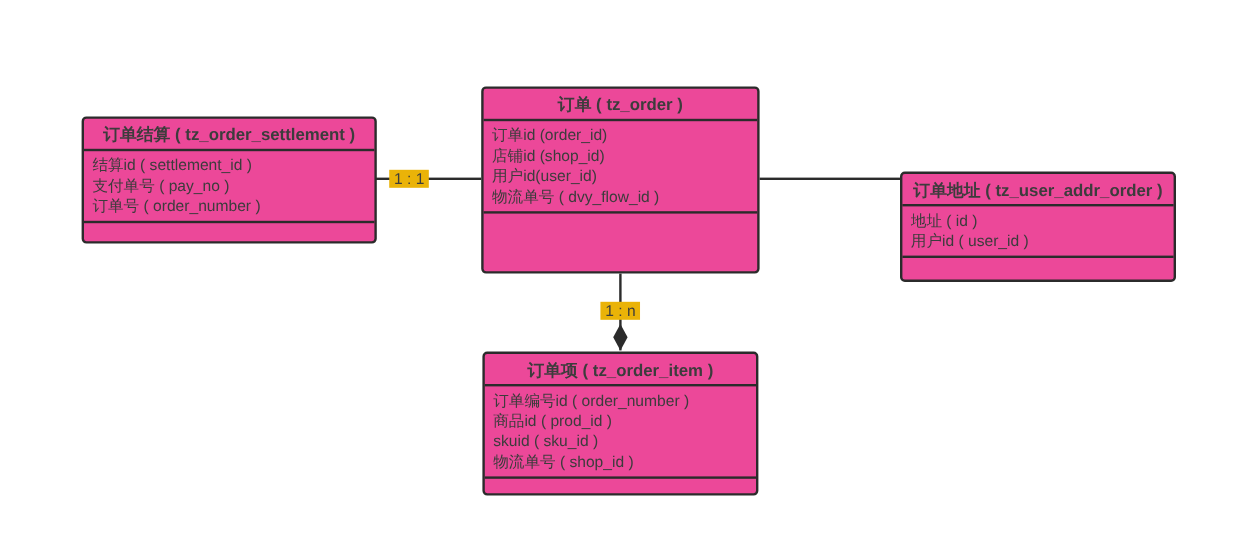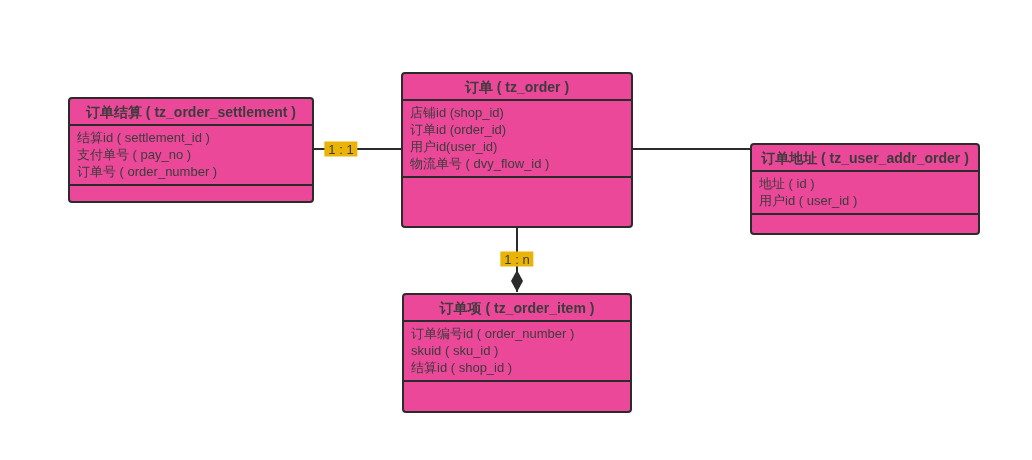--- a/index.html
+++ b/index.html
@@ -97,40 +97,41 @@
       <div class="field">结算id ( settlement_id )</div>
       <div class="field">支付单号 ( pay_no )</div>
       <div class="field">订单号 ( order_number )</div>
     </div>
     <div class="entity-footer"></div>
   </div>
 
   <div class="entity" style="left:401px; top:72px; width:232px; height:156px;">
     <div class="entity-title">订单 ( tz_order )</div>
     <div class="entity-fields">
+      <div class="field">订单id (order_id)</div>
       <div class="field">店铺id (shop_id)</div>
-      <div class="field">订单id (order_id)</div>
       <div class="field">用户id(user_id)</div>
       <div class="field">物流单号 ( dvy_flow_id )</div>
     </div>
     <div class="entity-footer"></div>
   </div>
 
   <div class="entity" style="left:750px; top:103px; width:230px; height:92px;margin-top:40px;">
     <div class="entity-title">订单地址 ( tz_user_addr_order )</div>
     <div class="entity-fields">
       <div class="field">地址 ( id )</div>
       <div class="field">用户id ( user_id )</div>
     </div>
     <div class="entity-footer"></div>
   </div>
 
   <div class="entity" style="left:402px; top:293px; width:230px; height:120px;">
     <div class="entity-title">订单项 ( tz_order_item )</div>
     <div class="entity-fields">
       <div class="field">订单编号id ( order_number )</div>
+      <div class="field">商品id ( prod_id )</div>
       <div class="field">skuid ( sku_id )</div>
-      <div class="field">结算id ( shop_id )</div>
+      <div class="field">物流单号 ( shop_id )</div>
     </div>
     <div class="entity-footer"></div>
   </div>
 
 </div>
 
 </body></html>

